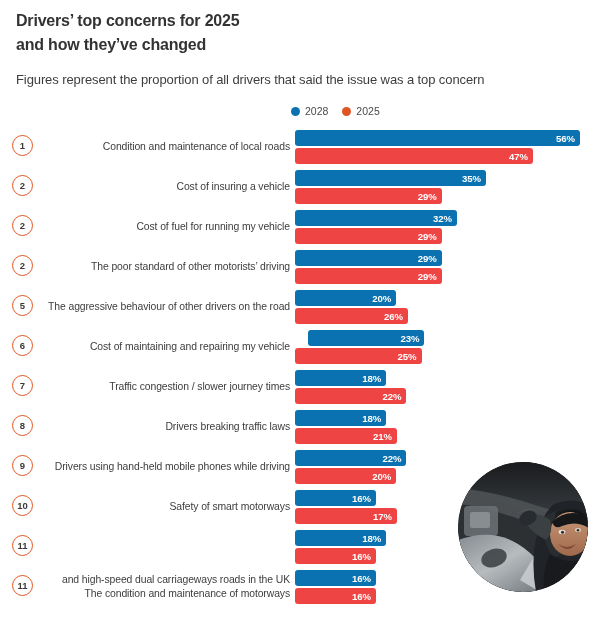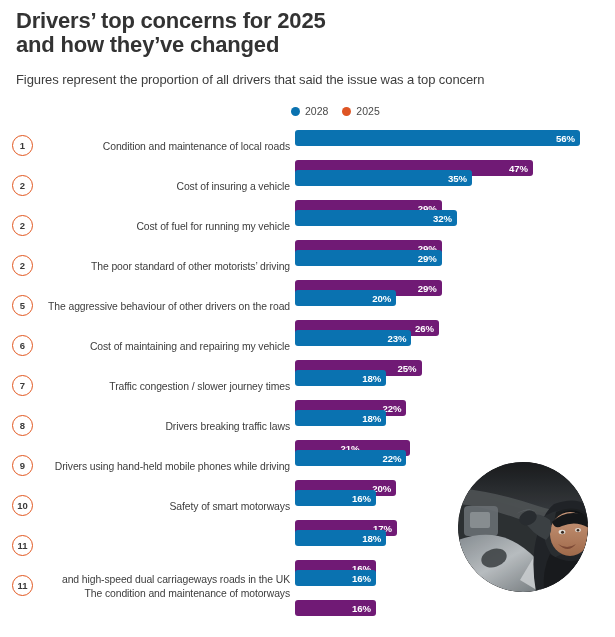--- a/index.html
+++ b/index.html
@@ -13,21 +13,21 @@
     font-family: "Liberation Sans", sans-serif;
     color: #3a3a3a;
     overflow: hidden;
     position: relative;
   }
   #page-title {
     position: absolute;
     left: 16px;
     top: 9px;
     width: 430px;
-    font-size: 22px;
+    font-size: 16px;
     font-weight: bold;
     line-height: 24px;
     color: #333333;
     letter-spacing: -0.2px;
   }
   #page-title .line2 { display: block; }
   #subtitle {
     position: absolute;
     left: 16px;
     top: 72px;
@@ -113,21 +113,21 @@
     align-items: center;
     justify-content: flex-end;
     box-sizing: border-box;
     padding-right: 5px;
     color: #ffffff;
     font-size: 9.6px;
     font-weight: bold;
     letter-spacing: -0.1px;
   }
   .bar.b2024 { background: #0a72b0; margin-top: 1px; }
-  .bar.b2025 { background: #701a75; margin-top: 14px; }
+  .bar.b2025 { background: #ef4444; margin-top: 2px; }
   #photo {
     position: absolute;
     left: 458px;
     top: 462px;
     width: 130px;
     height: 130px;
     border-radius: 50%;
     overflow: hidden;
     background: #2b2b2b;
   }
@@ -168,21 +168,21 @@
           <span>47%</span>
         </div>
       </div>
     </div>
     <div class="row">
       <div class="rank-badge">2</div>
       <div class="row-label">
         <span>Cost of insuring a vehicle</span>
       </div>
       <div class="bars">
-        <div class="bar b2024" style="width: 177px; text-align: right;">
+        <div class="bar b2024" style="width: 191px; text-align: right;">
           <span>35%</span>
         </div>
         <div class="bar b2025" style="width: 146.74px;">
           <span>29%</span>
         </div>
       </div>
     </div>
     <div class="row">
       <div class="rank-badge">2</div>
       <div class="row-label">
@@ -213,32 +213,32 @@
     </div>
     <div class="row">
       <div class="rank-badge">5</div>
       <div class="row-label">
         <span>The aggressive behaviour of other drivers on the road</span>
       </div>
       <div class="bars">
         <div class="bar b2024" style="width: 101.2px;">
           <span>20%</span>
         </div>
-        <div class="bar b2025" style="width: 144px;">
+        <div class="bar b2025" style="width: 113px;">
           <span>26%</span>
         </div>
       </div>
     </div>
     <div class="row">
       <div class="rank-badge">6</div>
       <div class="row-label">
         <span>Cost of maintaining and repairing my vehicle</span>
       </div>
       <div class="bars">
-        <div class="bar b2024" style="width: 116.38px;">
+        <div class="bar b2024" style="width: 116.38px; margin-left: 13px;">
           <span>23%</span>
         </div>
         <div class="bar b2025" style="width: 126.5px;">
           <span>25%</span>
         </div>
       </div>
     </div>
     <div class="row">
       <div class="rank-badge">7</div>
       <div class="row-label">
@@ -255,21 +255,21 @@
     </div>
     <div class="row">
       <div class="rank-badge">8</div>
       <div class="row-label">
         <span>Drivers breaking traffic laws</span>
       </div>
       <div class="bars">
         <div class="bar b2024" style="width: 91.08px;">
           <span>18%</span>
         </div>
-        <div class="bar b2025" style="width: 115px; justify-content: center;">
+        <div class="bar b2025" style="width: 102px;">
           <span>21%</span>
         </div>
       </div>
     </div>
     <div class="row">
       <div class="rank-badge">9</div>
       <div class="row-label">
         <span>Drivers using hand-held mobile phones while driving</span>
       </div>
       <div class="bars">

